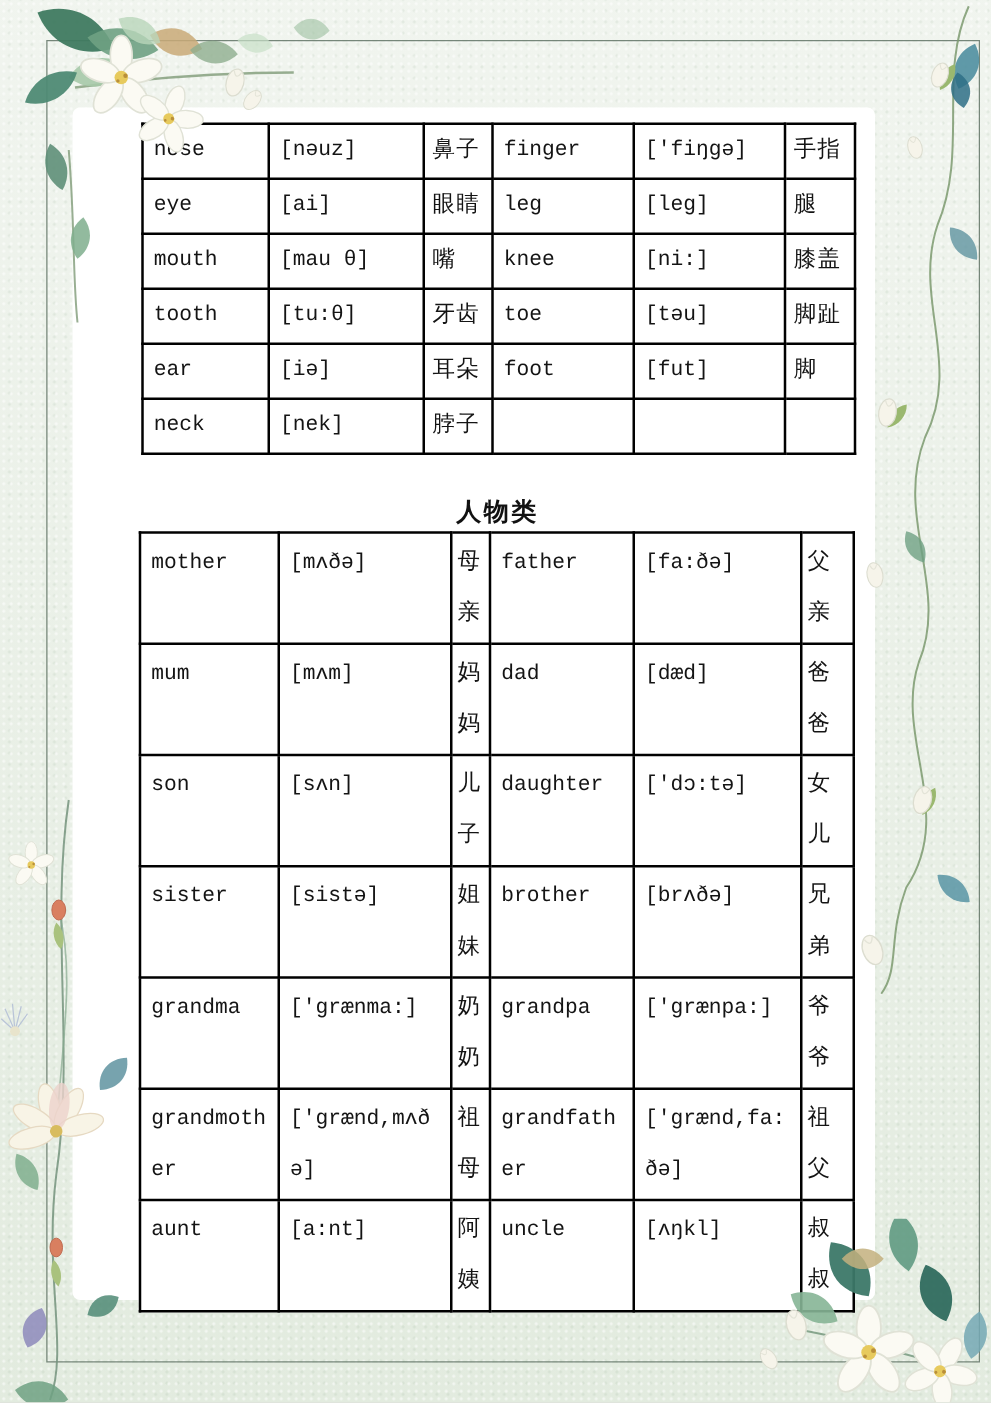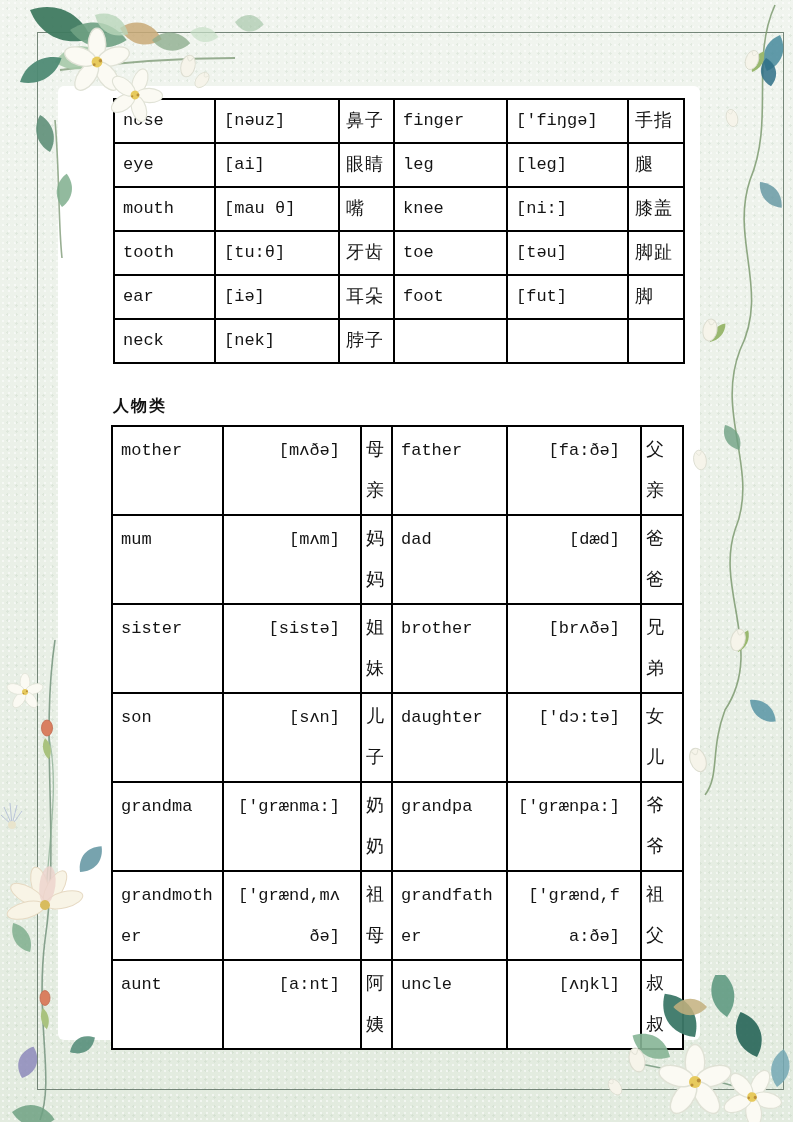--- a/index.html
+++ b/index.html
@@ -41,25 +41,25 @@
     border:2px solid var(--line);color:var(--ink);overflow:hidden;
     font-size:17px;
   }
   
   .t1{left:113px;top:98px;width:570px;}
   .t1 td{height:42px;line-height:20px;vertical-align:middle;padding:0 4px 0 8px;word-break:break-all;}
   .t1 td:nth-child(3),.t1 td:nth-child(6){font-size:18px;padding:0 2px 0 6px;letter-spacing:1px;}
   
   .t2{left:111px;top:425px;width:571px;}
   .t2 td{height:84px;line-height:41px;vertical-align:top;padding:3px 4px 0 8px;word-break:break-all;}
-  .t2 td:nth-child(2),.t2 td:nth-child(5){padding-right:20px;text-align:right;}
+  .t2 td:nth-child(2),.t2 td:nth-child(5){padding-right:8px;}
   .t2 td:nth-child(3),.t2 td:nth-child(6){font-size:18px;padding:3px 18px 0 4px;}
   .heading{
     position:absolute;left:113px;top:396px;width:570px;z-index:3;
-    text-align:left;font-size:16px;font-weight:bold;color:#111;
+    text-align:center;font-size:20px;font-weight:bold;color:#111;
     letter-spacing:2px;
   }
   .floral{position:absolute;z-index:5;pointer-events:none;}
   .fl-tl{left:0;top:0;}
   .fl-rv{left:680px;top:0;}
   .fl-ls{left:0;top:620px;}
   .fl-br{left:575px;top:975px;}
 </style>
 </head>
 <body>
@@ -152,34 +152,34 @@
         </tr>
         <tr>
           <td>mum</td>
           <td>[mʌm]</td>
           <td>妈妈</td>
           <td>dad</td>
           <td>[dæd]</td>
           <td>爸爸</td>
         </tr>
         <tr>
+          <td>son</td>
+          <td>[sʌn]</td>
+          <td>儿子</td>
+          <td>daughter</td>
+          <td>['dɔ:tə]</td>
+          <td>女儿</td>
+        </tr>
+        <tr>
           <td>sister</td>
           <td>[sistə]</td>
           <td>姐妹</td>
           <td>brother</td>
           <td>[brʌðə]</td>
           <td>兄弟</td>
-        </tr>
-        <tr>
-          <td>son</td>
-          <td>[sʌn]</td>
-          <td>儿子</td>
-          <td>daughter</td>
-          <td>['dɔ:tə]</td>
-          <td>女儿</td>
         </tr>
         <tr>
           <td>grandma</td>
           <td>['grænma:]</td>
           <td>奶奶</td>
           <td>grandpa</td>
           <td>['grænpa:]</td>
           <td>爷爷</td>
         </tr>
         <tr>

